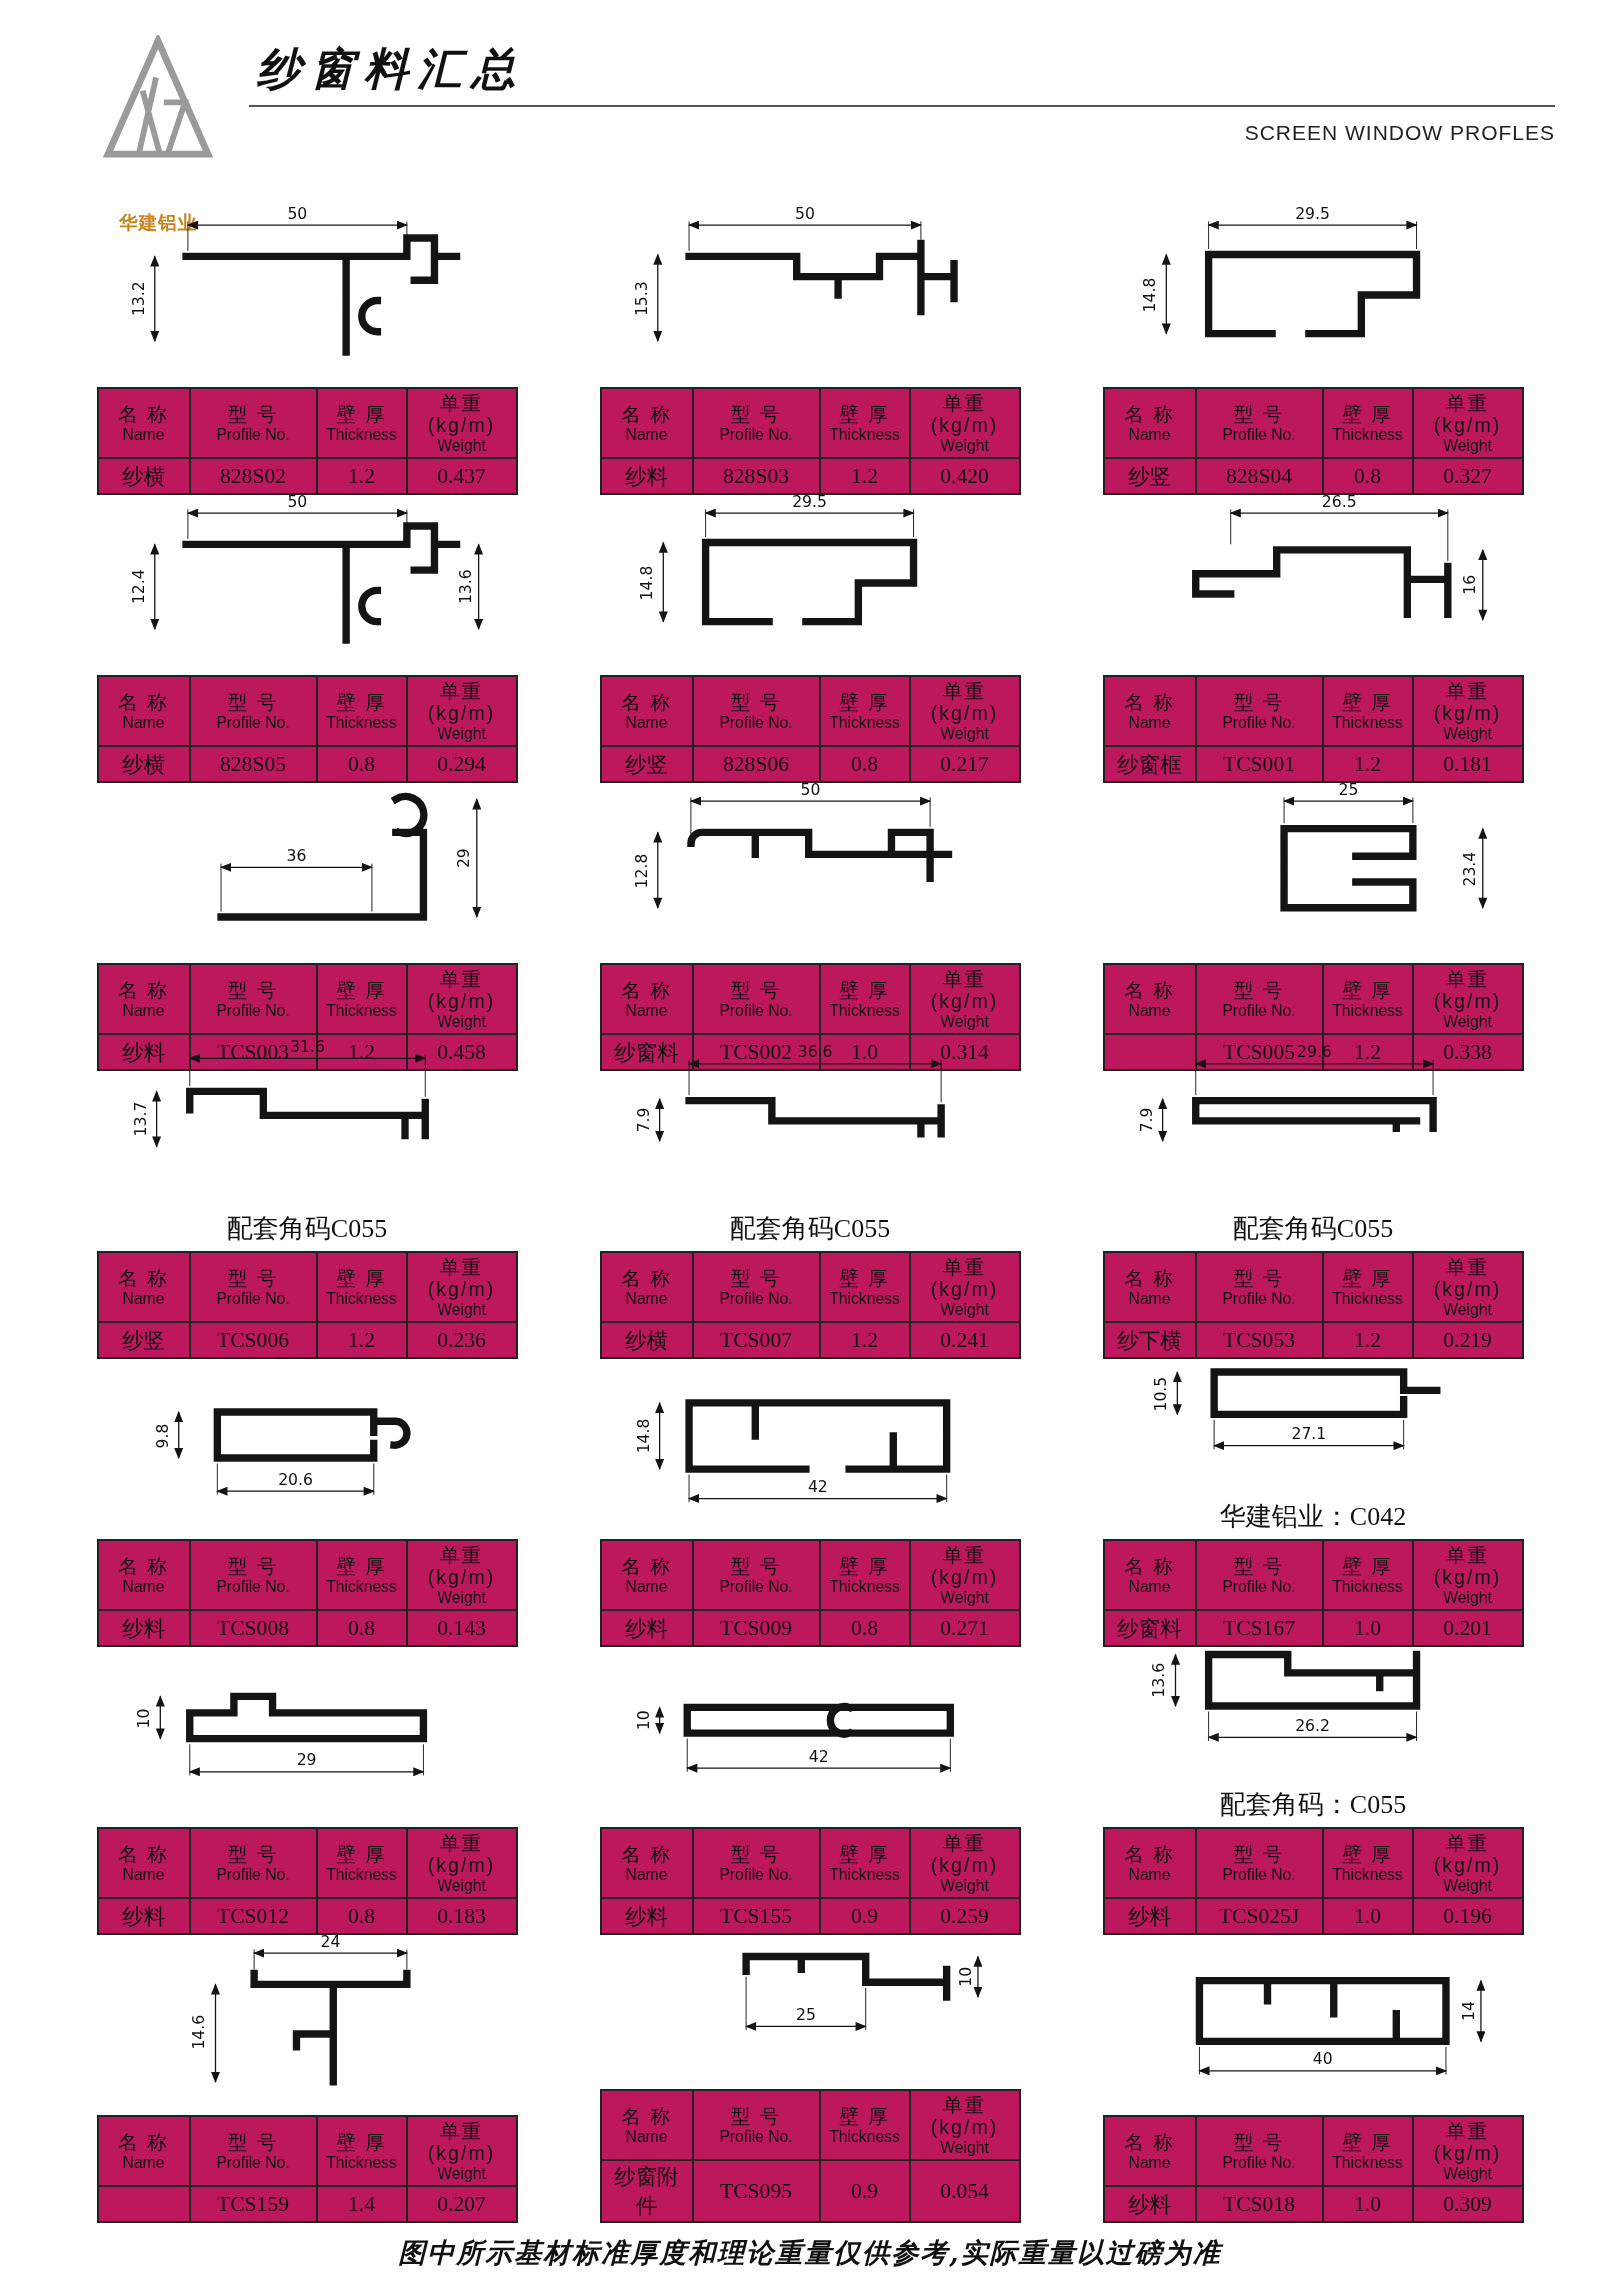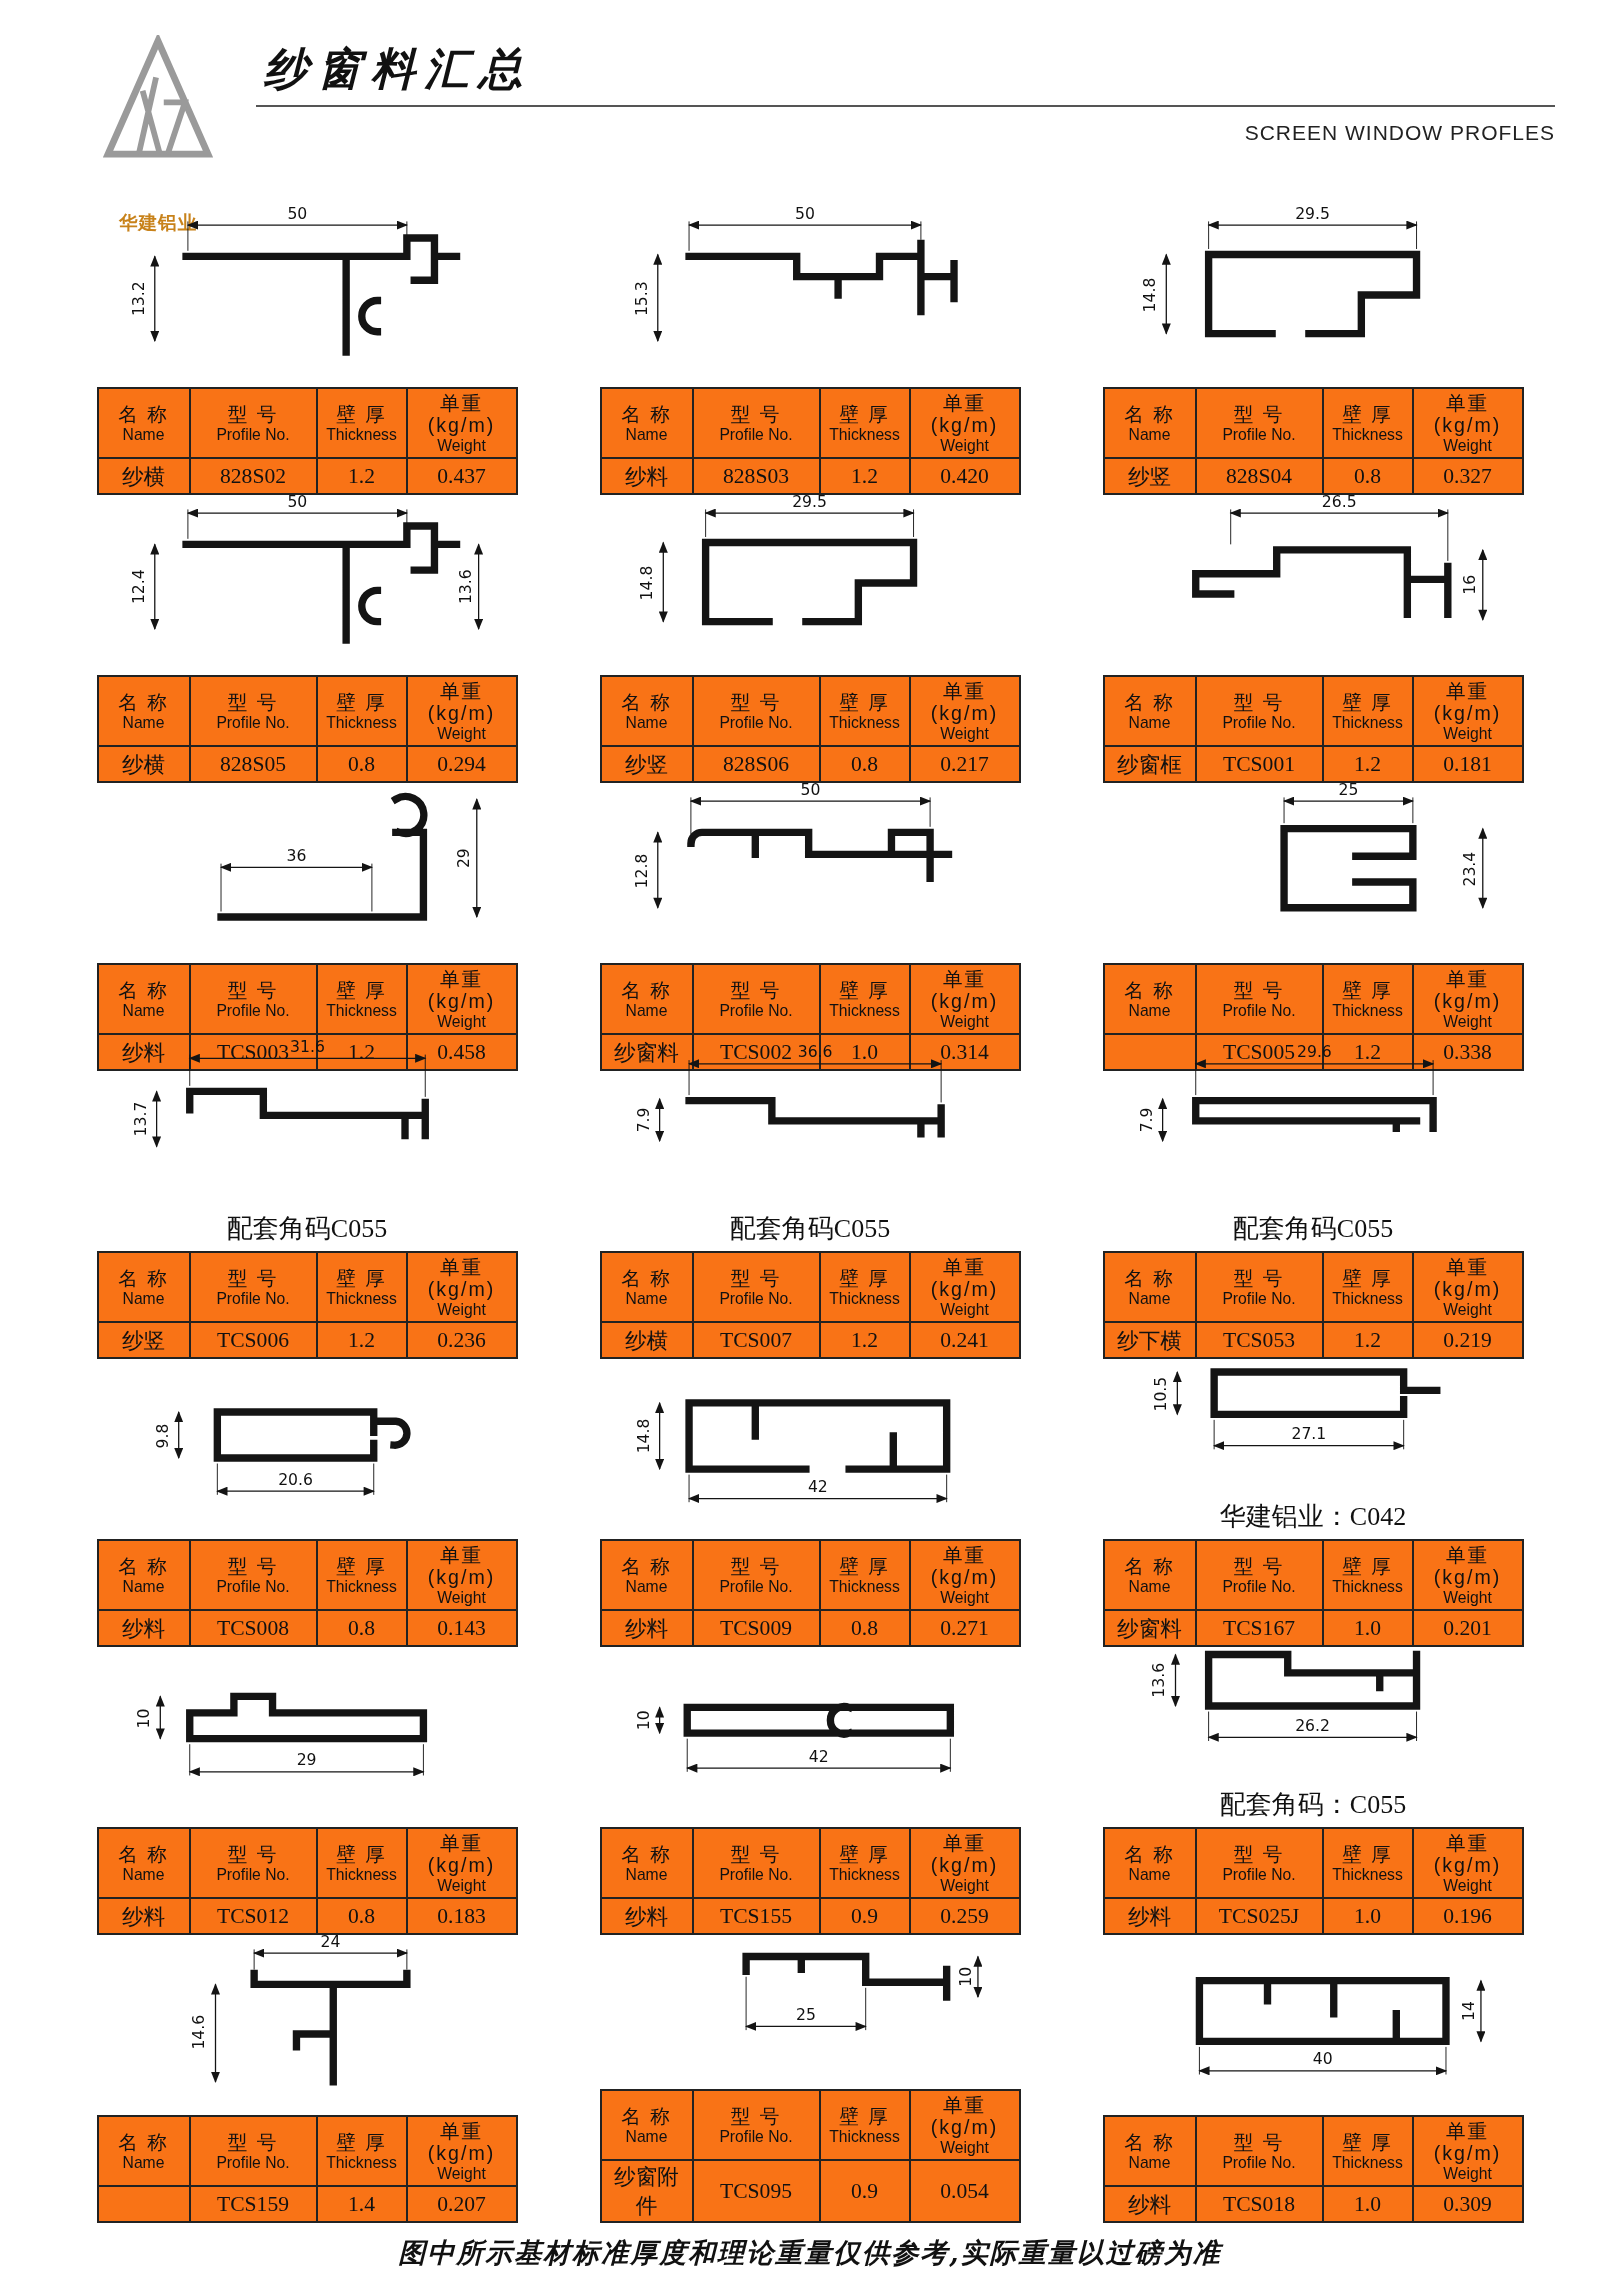--- a/index.html
+++ b/index.html
@@ -9,41 +9,41 @@
     font-family:"Liberation Sans", sans-serif;
     color:#111; position:relative; overflow:hidden;
   }
   .page { padding:35px 65px 0 65px; width:100%; height:100%; display:flex; flex-direction:column; }
 
   
   .hdr { display:flex; align-items:flex-start; height:174px; }
   .logo { width:147px; display:flex; flex-direction:column; align-items:center; margin-left:19.6px;gap:48px; }
   .logo svg { width:116px; height:125px; }
   .logo-text { color:#c8821a; font-weight:bold; font-size:18.6px; letter-spacing:1px; margin-top:2px; white-space:nowrap; }
-  .hdr-right { flex:1; display:flex; flex-direction:column; margin-left:24px; }
+  .hdr-right { flex:1; display:flex; flex-direction:column; margin-left:17px; }
   .page-title {
     font-family:"DejaVu Serif", serif; font-style:italic; font-weight:bold;
     font-size:44px; letter-spacing:9.8px; padding-left:7.8px; line-height:1.55;
   }
   .hdr-rule { border:none; border-top:2px solid #555; width:100%; margin-top:2px; }
   .page-subtitle { align-self:flex-end; font-size:21px; letter-spacing:1px; margin-top:13.7px; color:#222; }
 
   
   .grid { display:grid; grid-template-columns:repeat(3, 1fr); column-gap:19px; margin-top:7.8px; }
   .cell { height:288px; display:flex; flex-direction:column; align-items:center; justify-content:flex-end; padding-bottom:9.8px; }
   .cell svg.draw { width:421px; height:184px; flex:0 0 auto; }
   .note { font-size:26px; color:#111; margin:0 0 4.9px 0; font-family:"Liberation Serif", serif; }
 
   .prof { fill:none; stroke:#141414; stroke-width:8; stroke-linecap:square; stroke-linejoin:miter; }
   .dl   { stroke:#141414; stroke-width:1.4; marker-start:url(#ma); marker-end:url(#ma); }
   .ext  { stroke:#141414; stroke-width:1; }
   .dt   { font-family:"DejaVu Sans", sans-serif; font-size:17px; fill:#111; text-anchor:middle; }
 
   
-  table.spec { border-collapse:collapse; background:#f97316; }
+  table.spec { border-collapse:collapse; background:#be185d; }
   table.spec th, table.spec td { border:2px solid #222; text-align:center; vertical-align:middle; }
   table.spec th { font-weight:normal; padding:2.9px 3.9px; }
   table.spec .cn { display:block; font-size:19.6px; letter-spacing:2px; line-height:1.15; }
   table.spec .en { display:block; font-size:15.7px; line-height:1.1; font-family:"Liberation Sans", sans-serif; }
   table.spec td { font-family:"Liberation Serif", serif; font-size:21.6px; height:36px; padding:1px 5.9px; }
   col.c1 { width:92px; } col.c2 { width:127px; } col.c3 { width:90px; } col.c4 { width:110px; }
 
   
   .footer {
     text-align:center; margin-top:2px;

